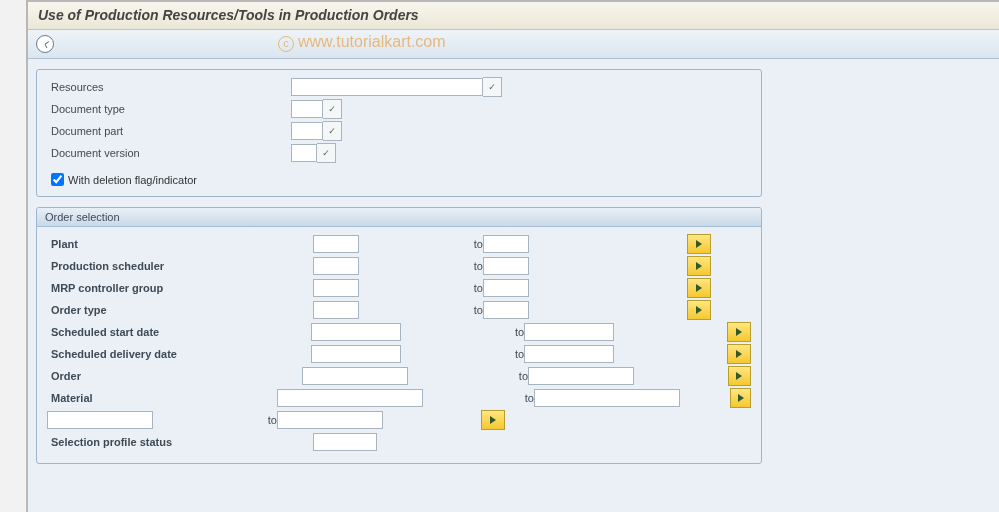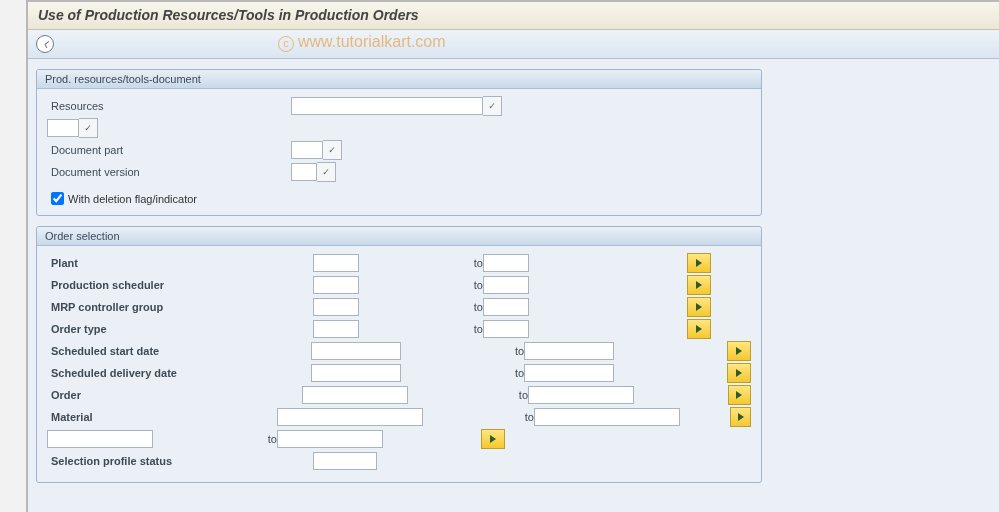--- a/index.html
+++ b/index.html
@@ -177,30 +177,30 @@
   <div class="title-bar">Use of Production Resources/Tools in Production Orders</div>
   <div class="toolbar">
     <span class="clock-icon" title="Execute"></span>
   </div>
   <div class="content">
     <div class="watermark">
       <span class="copyright-c">c</span><span>www.tutorialkart.com</span>
     </div>
 
     <div class="groupbox">
-      <div class="group-header">Prod. resources/tools-document</div>
       <div class="group-body">
         <div class="row">
           <span class="label">Resources</span>
           <span class="input-wrap">
             <input class="txt" style="width: 186px;" value="">
             <span class="match-btn">✓</span>
           </span>
         </div>
         <div class="row">
+          <span class="label">Document type</span>
           <span class="input-wrap">
             <input class="txt" style="width: 26px;" value="">
             <span class="match-btn">✓</span>
           </span>
         </div>
         <div class="row">
           <span class="label">Document part</span>
           <span class="input-wrap">
             <input class="txt" style="width: 26px;" value="">
             <span class="match-btn">✓</span>

